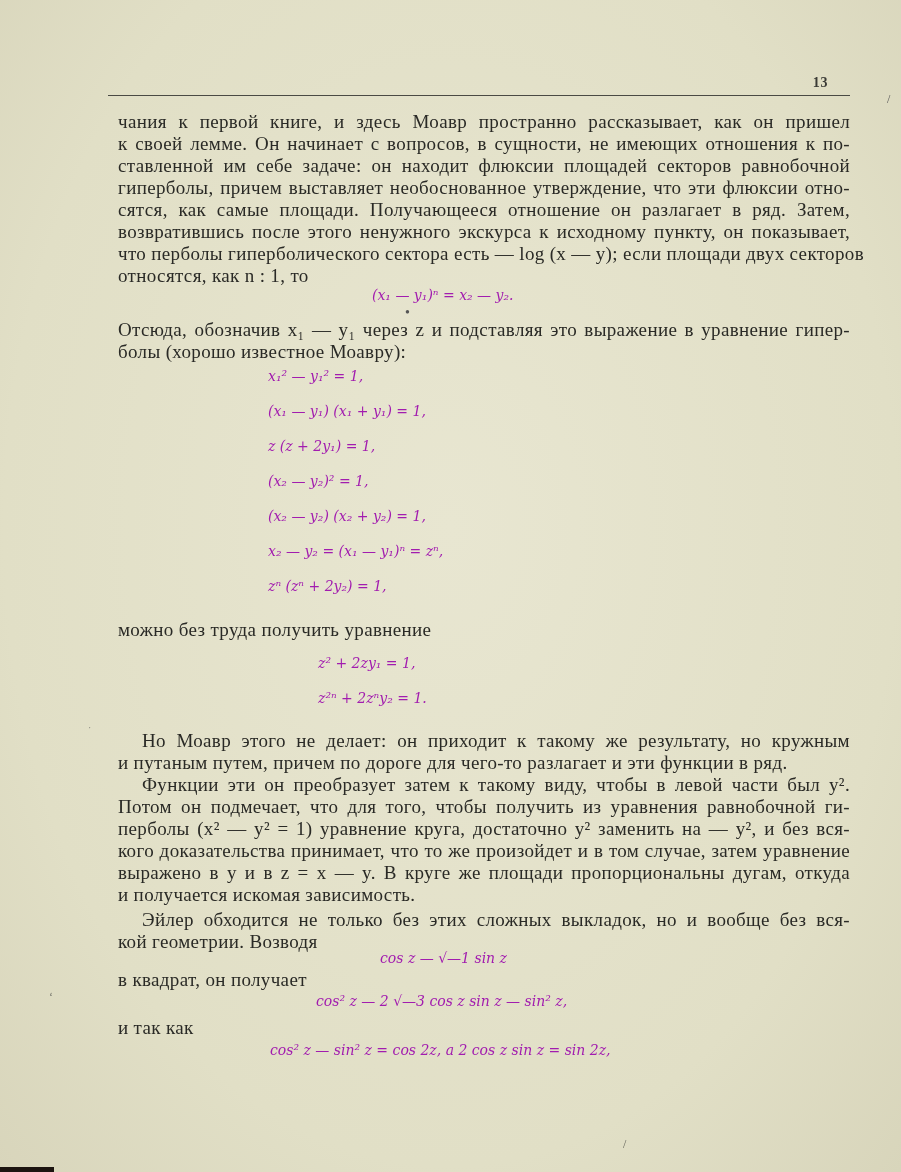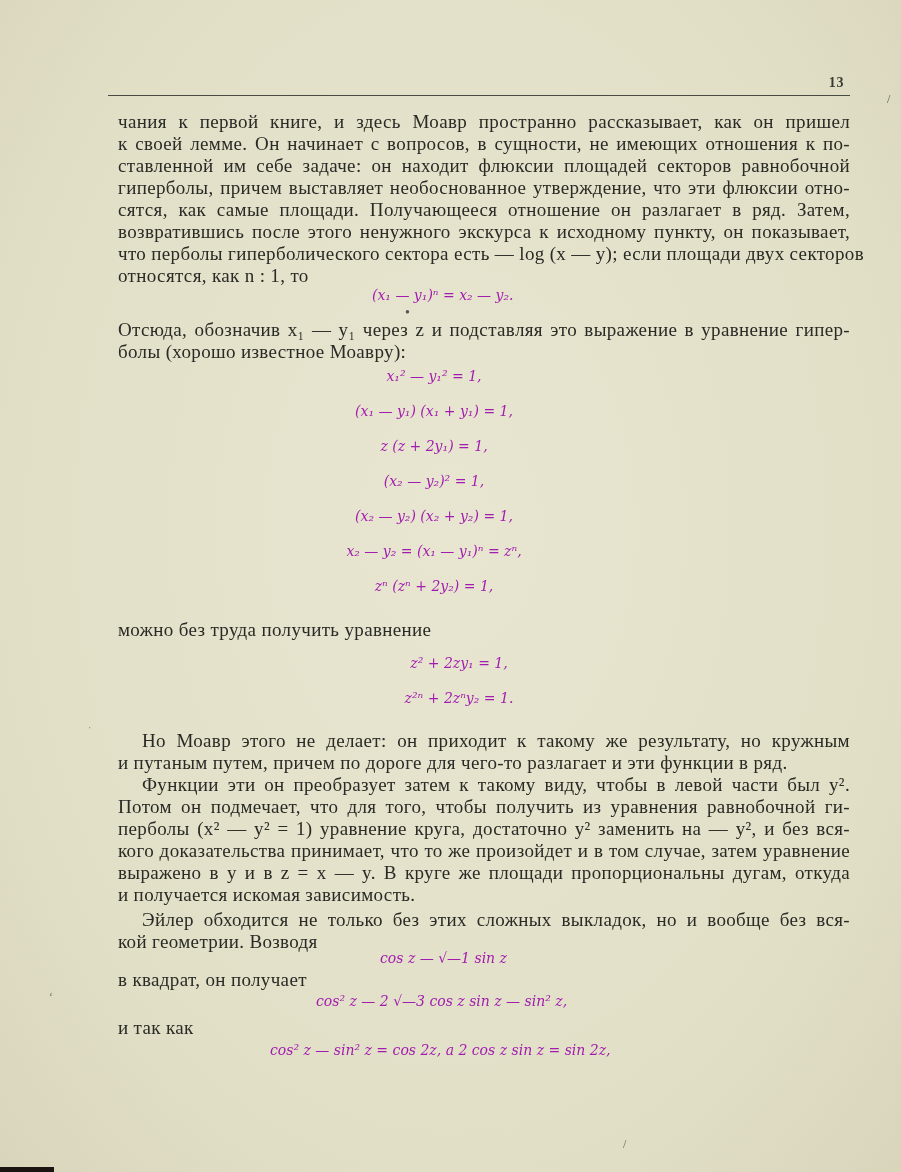--- a/index.html
+++ b/index.html
@@ -9,33 +9,33 @@
     background-image: radial-gradient(ellipse at 50% 45%, #e8e6d1 0%, #e1dfc6 70%, #d8d5bb 100%);
     font-family: "Liberation Serif", "DejaVu Serif", serif;
     color: #2a2a26;
   }
   .page { position: absolute; left: 118px; top: 0; width: 732px; }
   .header {
     position: absolute; left: 0; top: 74px; width: 732px; height: 22px;
     font-size: 12.5px; letter-spacing: 0.6px; color: #3a3a35;
   }
   .header .title { position: absolute; left: 54px; top: 3px; white-space: nowrap; }
-  .header .pno { position: absolute; right: 6px; top: 1px; font-size: 14px; font-weight: bold; }
+  .header .pno { position: absolute; right: 22px; top: 1px; font-size: 14px; font-weight: bold; }
   .rule { position: absolute; left: -10px; top: 95px; width: 742px; height: 1px; background: #4a4a44; }
   .line {
     position: absolute; left: 0; width: 732px; font-size: 19px; line-height: 20px;
     white-space: nowrap; text-align: justify; letter-spacing: 0.35px;
   }
   .line.just { text-align-last: justify; }
   .line.indent { padding-left: 24px; width: 708px; }
   .eq {
     position: absolute; font-family: "DejaVu Serif", serif; font-style: italic;
     font-size: 14px; white-space: nowrap; color: #a21caf;
   }
-  .eq.r { text-align: center; }
+  .eq.r { text-align: left; }
   .mark { position: absolute; color: #555; font-size: 14px; }
   .bottom-bar { position: absolute; left: 0; bottom: 0; width: 54px; height: 5px; background: #1c1410; }
 </style>
 </head>
 <body>
 
 <div class="page">
   <div class="header">
     <span class="pno">13</span>
   </div>

